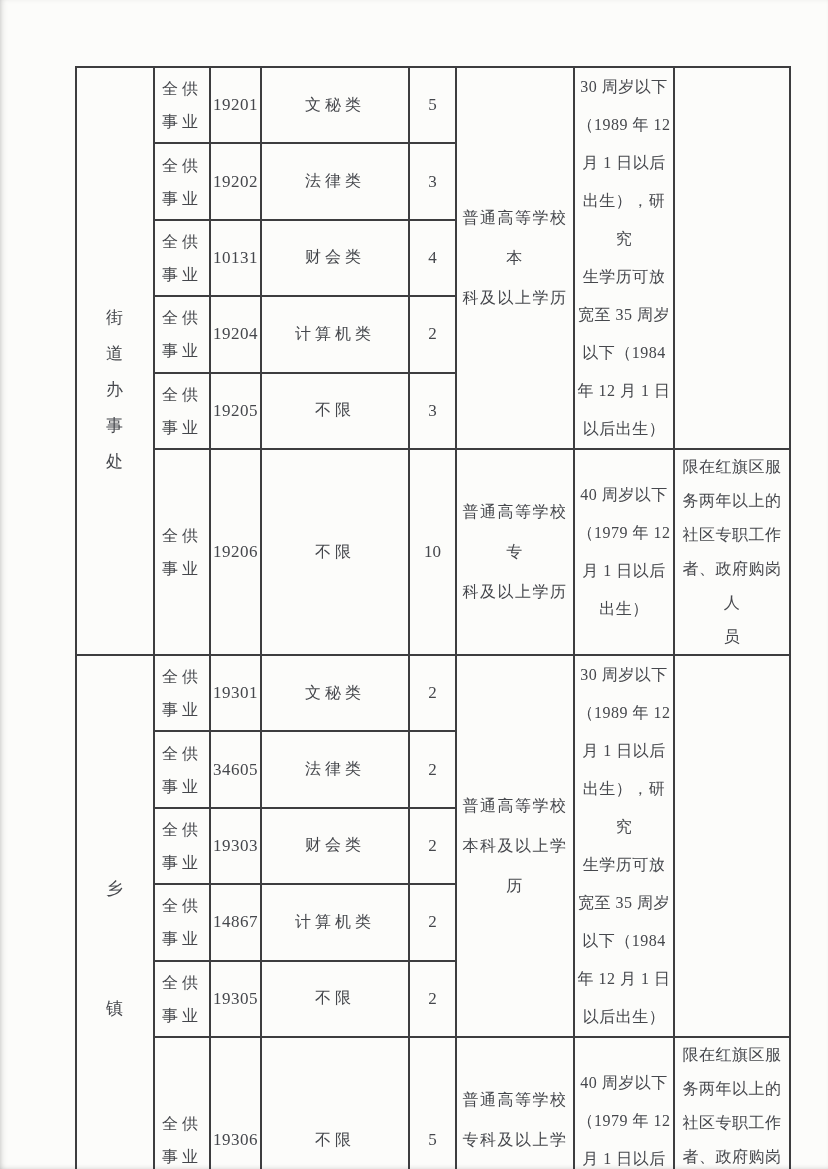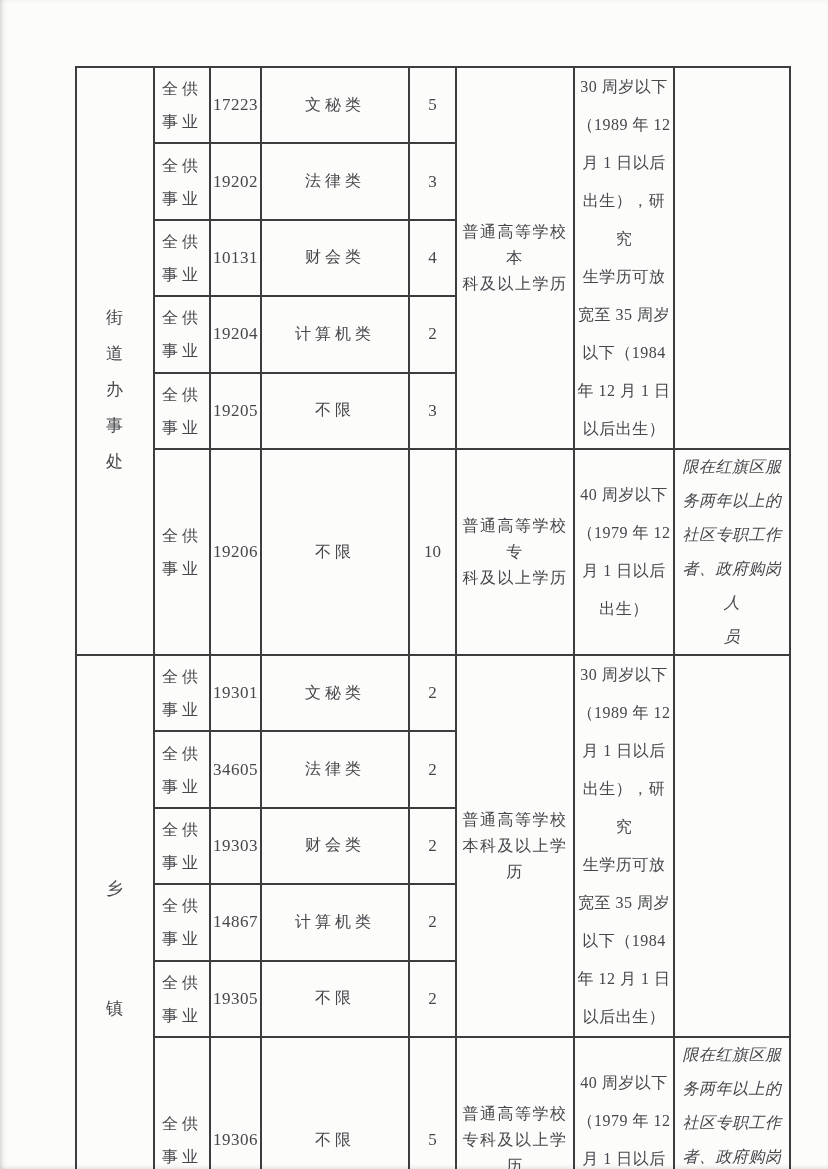--- a/index.html
+++ b/index.html
@@ -40,23 +40,23 @@
   tr.row-small { height: 67px; }
   tr.row-big   { height: 164px; }
 
   td.org      { font-size: 17px; letter-spacing: 1px; }
   td.org-5    { line-height: 36px; padding-top: 58px; }
   td.org-2    { line-height: 120px; }
   td.funding  { line-height: 33px; letter-spacing: 4px; text-align: center; }
   td.code     { font-size: 17px; letter-spacing: .5px; }
   td.major    { letter-spacing: 4px; }
   td.count    { font-size: 17px; }
-  td.edu      { line-height: 26px; letter-spacing: 1.5px; border-radius: 20px; }
+  td.edu      { line-height: 40px; letter-spacing: 1.5px; border-radius: 20px; }
   td.age      { line-height: 38px; letter-spacing: .5px; }
-  td.note     { line-height: 34px; letter-spacing: .5px; font-style: italic; }
+  td.note     { line-height: 34px; letter-spacing: .5px; }
 </style>
 </head>
 <body>
 
 <div class="page">
   <table class="jobs">
     <colgroup>
       <col style="width:78px">
         <col style="width:56px">
         <col style="width:51px">
@@ -69,21 +69,21 @@
     <tbody>
 
       <tr class="row-small">
         <td class="org org-5" rowspan="6">街
 道
 办
 事
 处</td>
         <td class="funding">全供
 事业</td>
-        <td class="code">17223</td>
+        <td class="code">19201</td>
         <td class="major">文秘类</td>
         <td class="count">5</td>
         <td class="edu" rowspan="5">普通高等学校本
 科及以上学历</td>
         <td class="age" rowspan="5">30 周岁以下
 （1989 年 12
 月 1 日以后
 出生），研究
 生学历可放
 宽至 35 周岁

